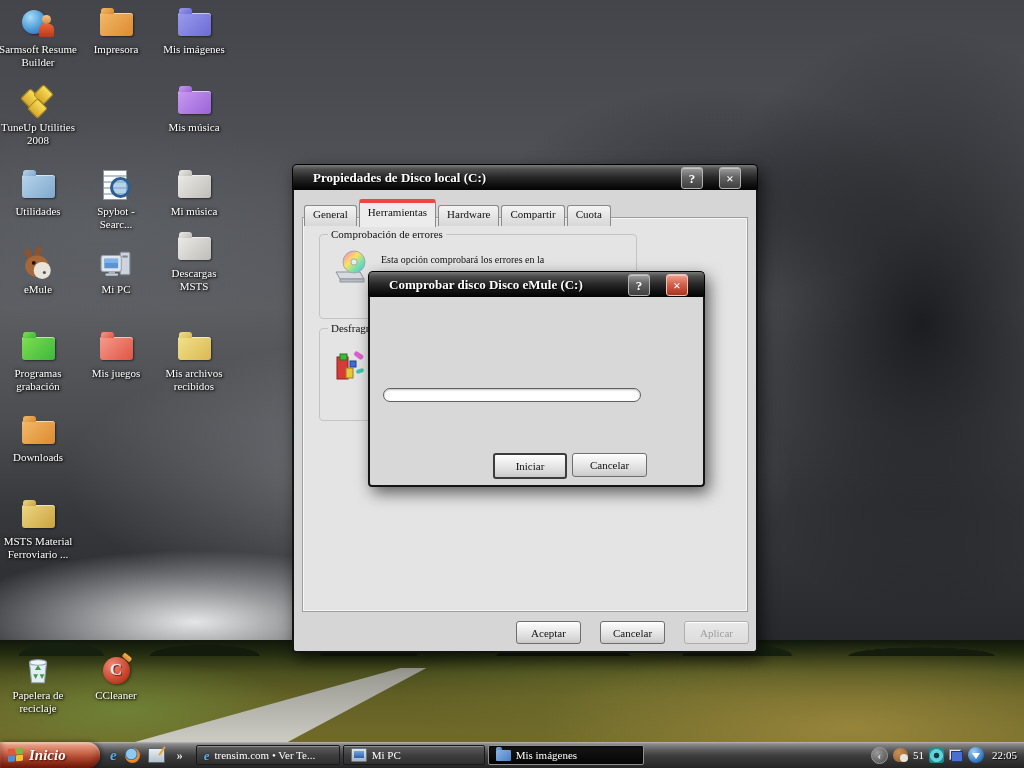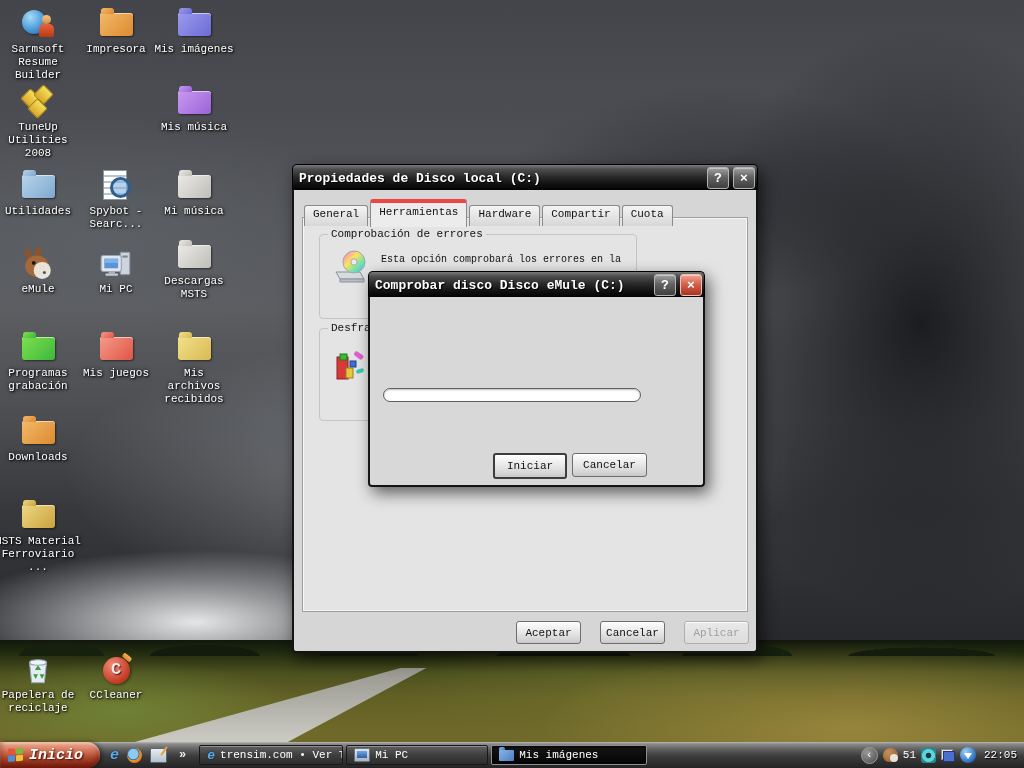--- a/index.html
+++ b/index.html
@@ -1,17 +1,17 @@
 <!DOCTYPE html>
 <html><head>
 <meta charset="utf-8">
 <style>
   html,body{margin:0;padding:0;background:#000;}
   #screen{position:relative;width:1024px;height:768px;overflow:hidden;
-    font-family:Liberation Mono, monospace;-webkit-font-smoothing:antialiased;}
+    font-family:Liberation Serif, serif;-webkit-font-smoothing:antialiased;}
 
   
   #wall{position:absolute;inset:0;background:
     radial-gradient(340px 100px at 19% 81%, rgba(238,240,241,.95), rgba(238,240,241,0) 72%),
     radial-gradient(520px 200px at 42% 62%, rgba(160,164,168,.55), transparent 70%),
     radial-gradient(340px 420px at 90% 42%, rgba(12,13,16,.8), transparent 70%),
     radial-gradient(300px 150px at 70% 25%, rgba(30,32,36,.55), transparent 70%),
     radial-gradient(420px 160px at 10% 30%, rgba(100,104,109,.5), transparent 70%),
     linear-gradient(180deg,#43454a 0%,#515358 25%,#5b5d61 40%,#4b4d51 55%,#38393d 66%,#27282c 84%,#1d1e22 100%);}
   #land{position:absolute;left:0;right:0;top:640px;height:128px;background:
@@ -87,21 +87,21 @@
   .e-glyph::after{content:"e";}
   .ff-glyph{width:15px;height:15px;border-radius:50%;
     background:radial-gradient(circle at 42% 40%,#8ec9ef 0 38%,#2a6bb0 46%,#f0902a 52%,#d2601a 100%);}
   .desk-glyph{width:15px;height:13px;background:linear-gradient(#e8eef4,#b4c0cc);border:1px solid #5a6670;
     position:relative;border-radius:1px;}
   .desk-glyph::after{content:"";position:absolute;right:1px;top:-3px;width:2px;height:10px;
     background:#e8a23a;transform:rotate(35deg);}
 
   
   .win{position:absolute;border-radius:6px 6px 4px 4px;box-shadow:4px 6px 16px rgba(0,0,0,.6);}
-  .tbar{height:26px;border-radius:5px 5px 0 0;display:flex;align-items:center;gap:4px;padding:0 2px;
+  .tbar{height:26px;border-radius:5px 5px 0 0;display:flex;align-items:center;gap:16px;padding:0 16px;
     background:linear-gradient(180deg,#7a7a7a 0%,#4e4e4e 16%,#2a2a2a 45%,#101010 75%,#000 100%);
     border:1px solid #000;border-bottom:0;}
   .tttl{flex:1;color:#fff;font-weight:bold;font-size:13px;padding-left:4px;white-space:nowrap;
     text-shadow:1px 1px 1px #000;overflow:hidden;}
   .wbtn{width:20px;height:20px;border-radius:3px;display:flex;align-items:center;justify-content:center;
     color:#fff;font-weight:bold;font-size:13px;line-height:13px;border:1px solid #b2b2b2;
     background:linear-gradient(180deg,#a2a2a2,#636363 45%,#3f3f3f);box-shadow:inset 0 1px 0 rgba(255,255,255,.4);}
   .wbtn.red{background:linear-gradient(180deg,#f2a494,#d4624e 45%,#a83420);border-color:#f0c0b0;}
   .wbody{position:absolute;top:26px;left:0;right:0;bottom:0;background:#d6d6d6;
     border:2px solid #141414;border-top:0;border-radius:0 0 4px 4px;}
@@ -264,21 +264,21 @@
         <rect x="22" y="8" width="5" height="2" fill="#7f8893"></rect>
         <rect x="2" y="8" width="19" height="15" rx="2" fill="#dfe5ec" stroke="#98a1ad"></rect>
         <rect x="5" y="11" width="13" height="9" fill="#5a94d6"></rect>
         <rect x="5" y="11" width="13" height="4" fill="#7fb2e8"></rect>
         <rect x="9" y="23" width="6" height="2" fill="#aab4c0"></rect>
         <rect x="6" y="25" width="12" height="2" rx="1" fill="#c3ccd6"></rect>
       </svg>
     </div>
     <div class="dlabel">Mi PC</div>
   </div>
-  <div class="dicon" style="left:150px;top:238px">
+  <div class="dicon" style="left:150px;top:230px">
     <div class="ig">
         <div class="fold f-gray"></div>
       </div>
     <div class="dlabel w72">Descargas MSTS</div>
   </div>
 
   <div class="dicon" style="left:-6px;top:330px">
     <div class="ig">
         <div class="fold f-green"></div>
       </div>

